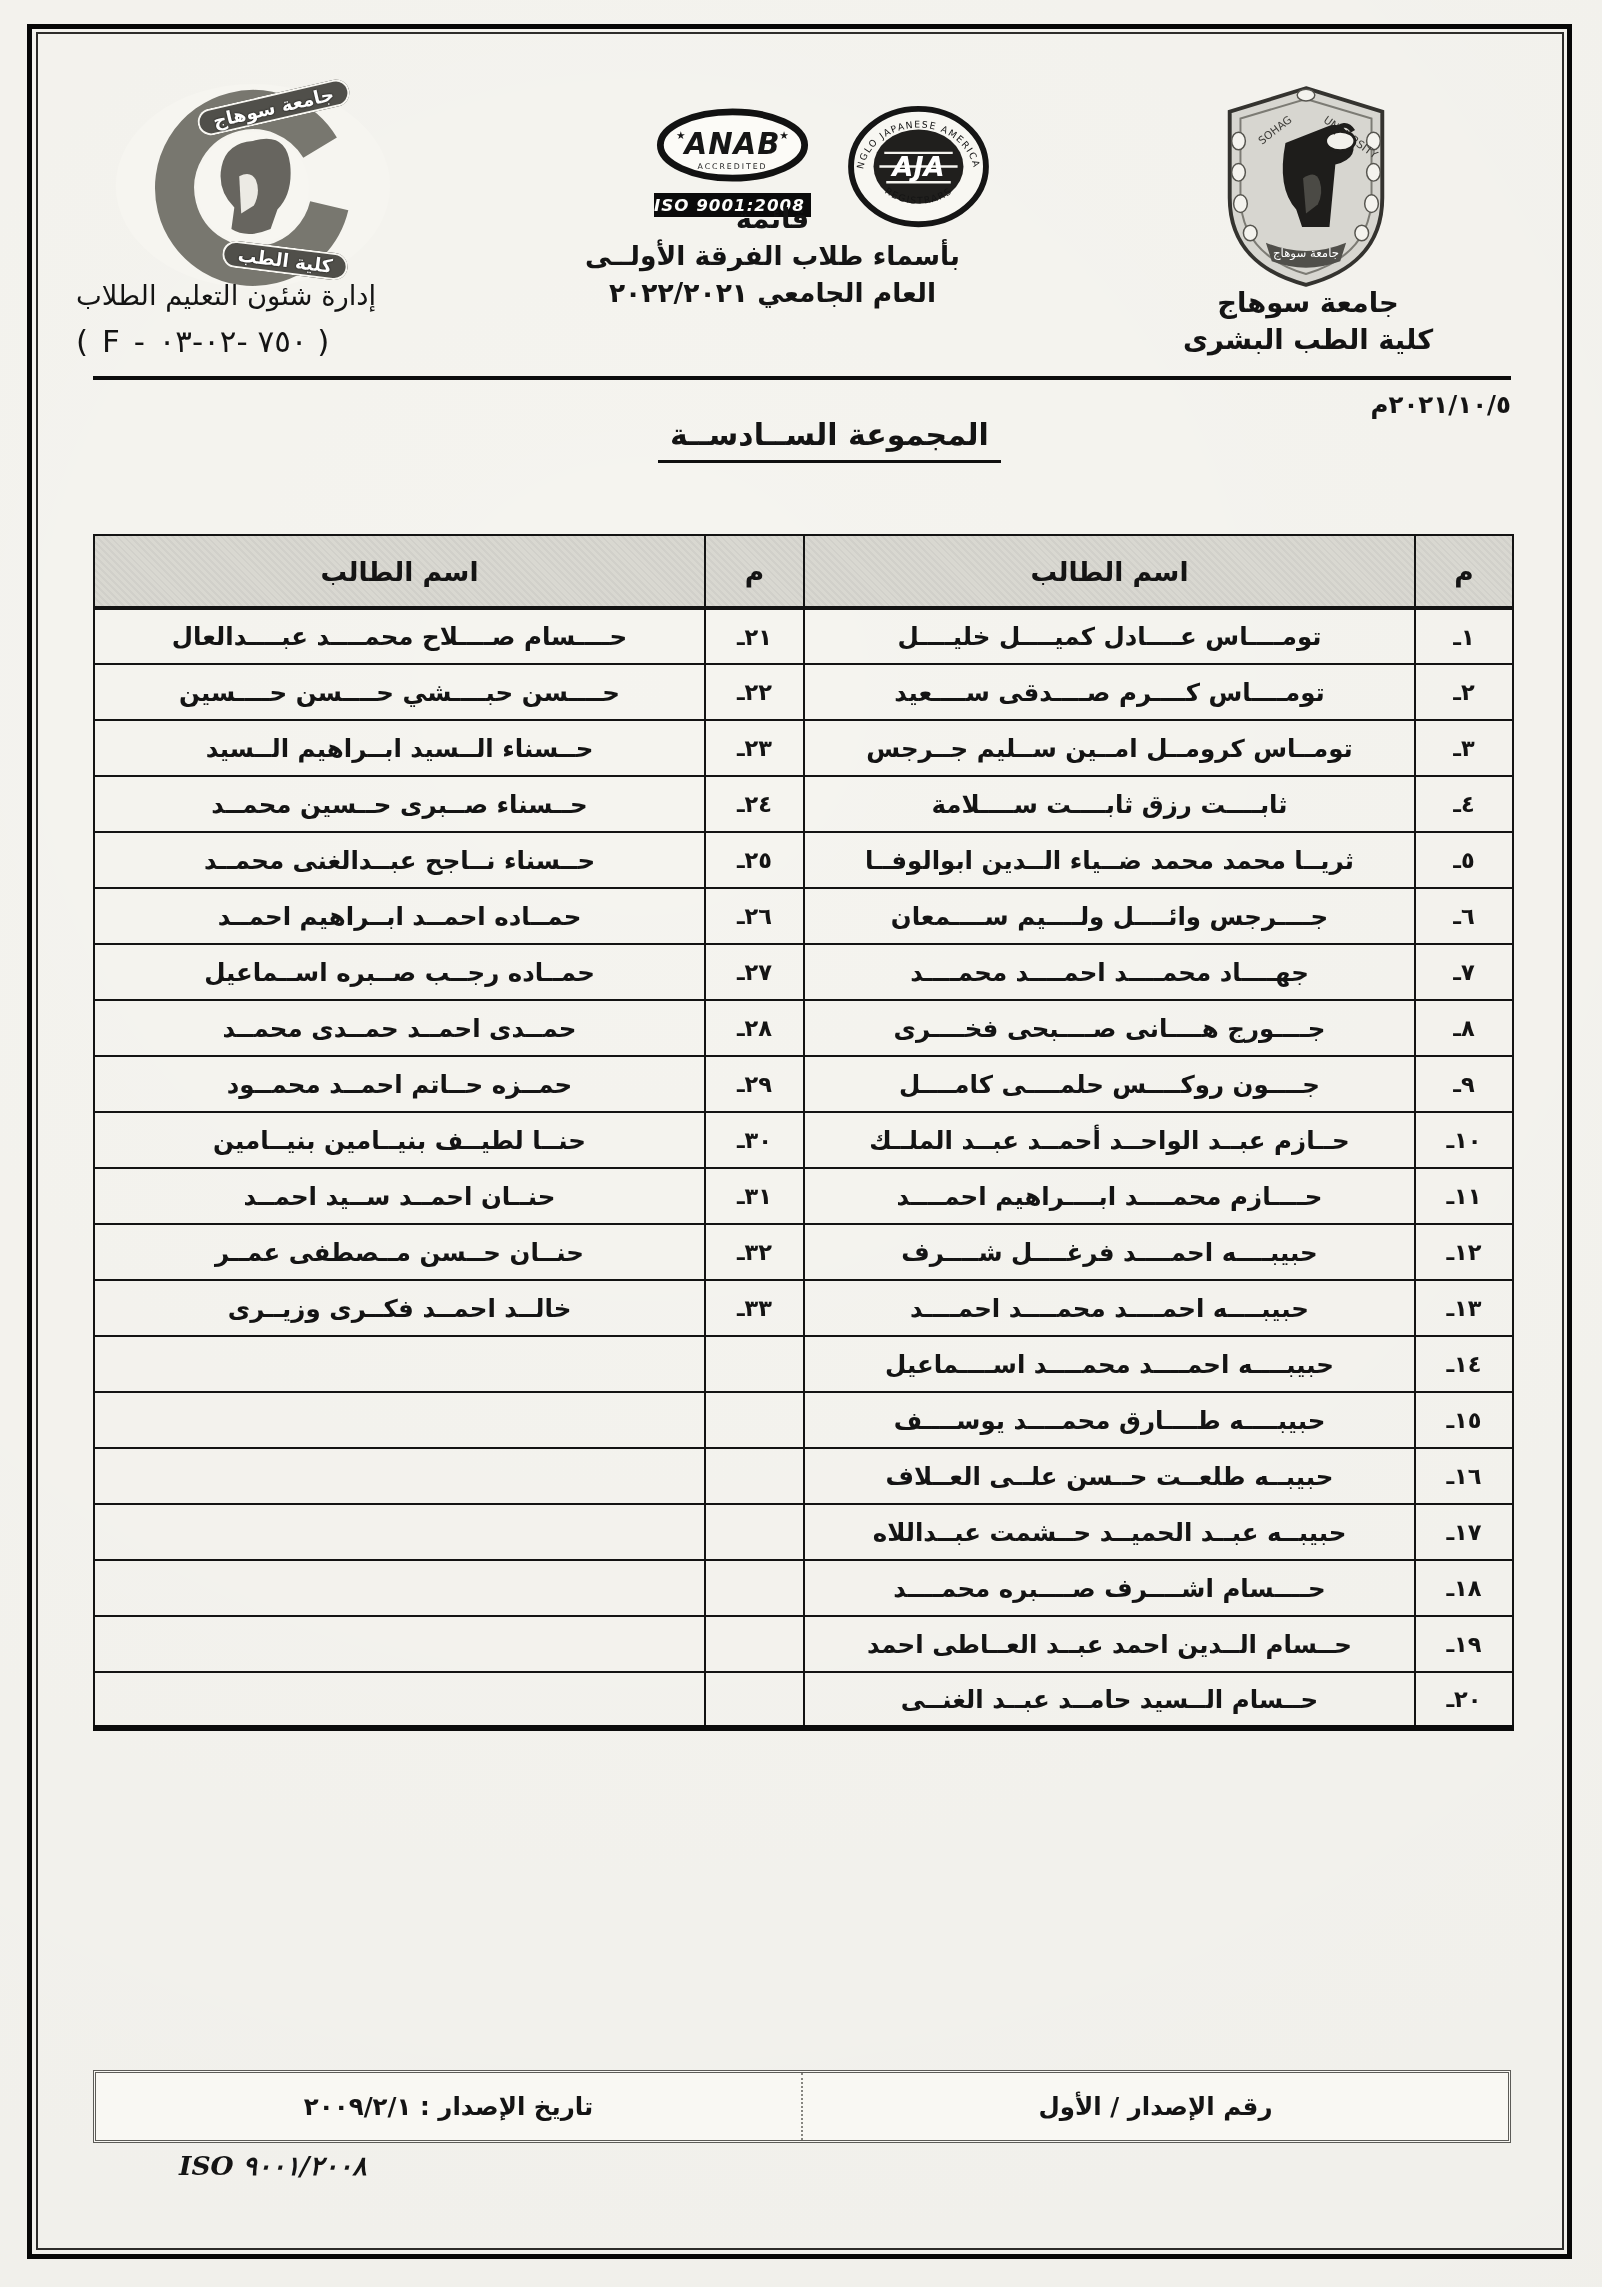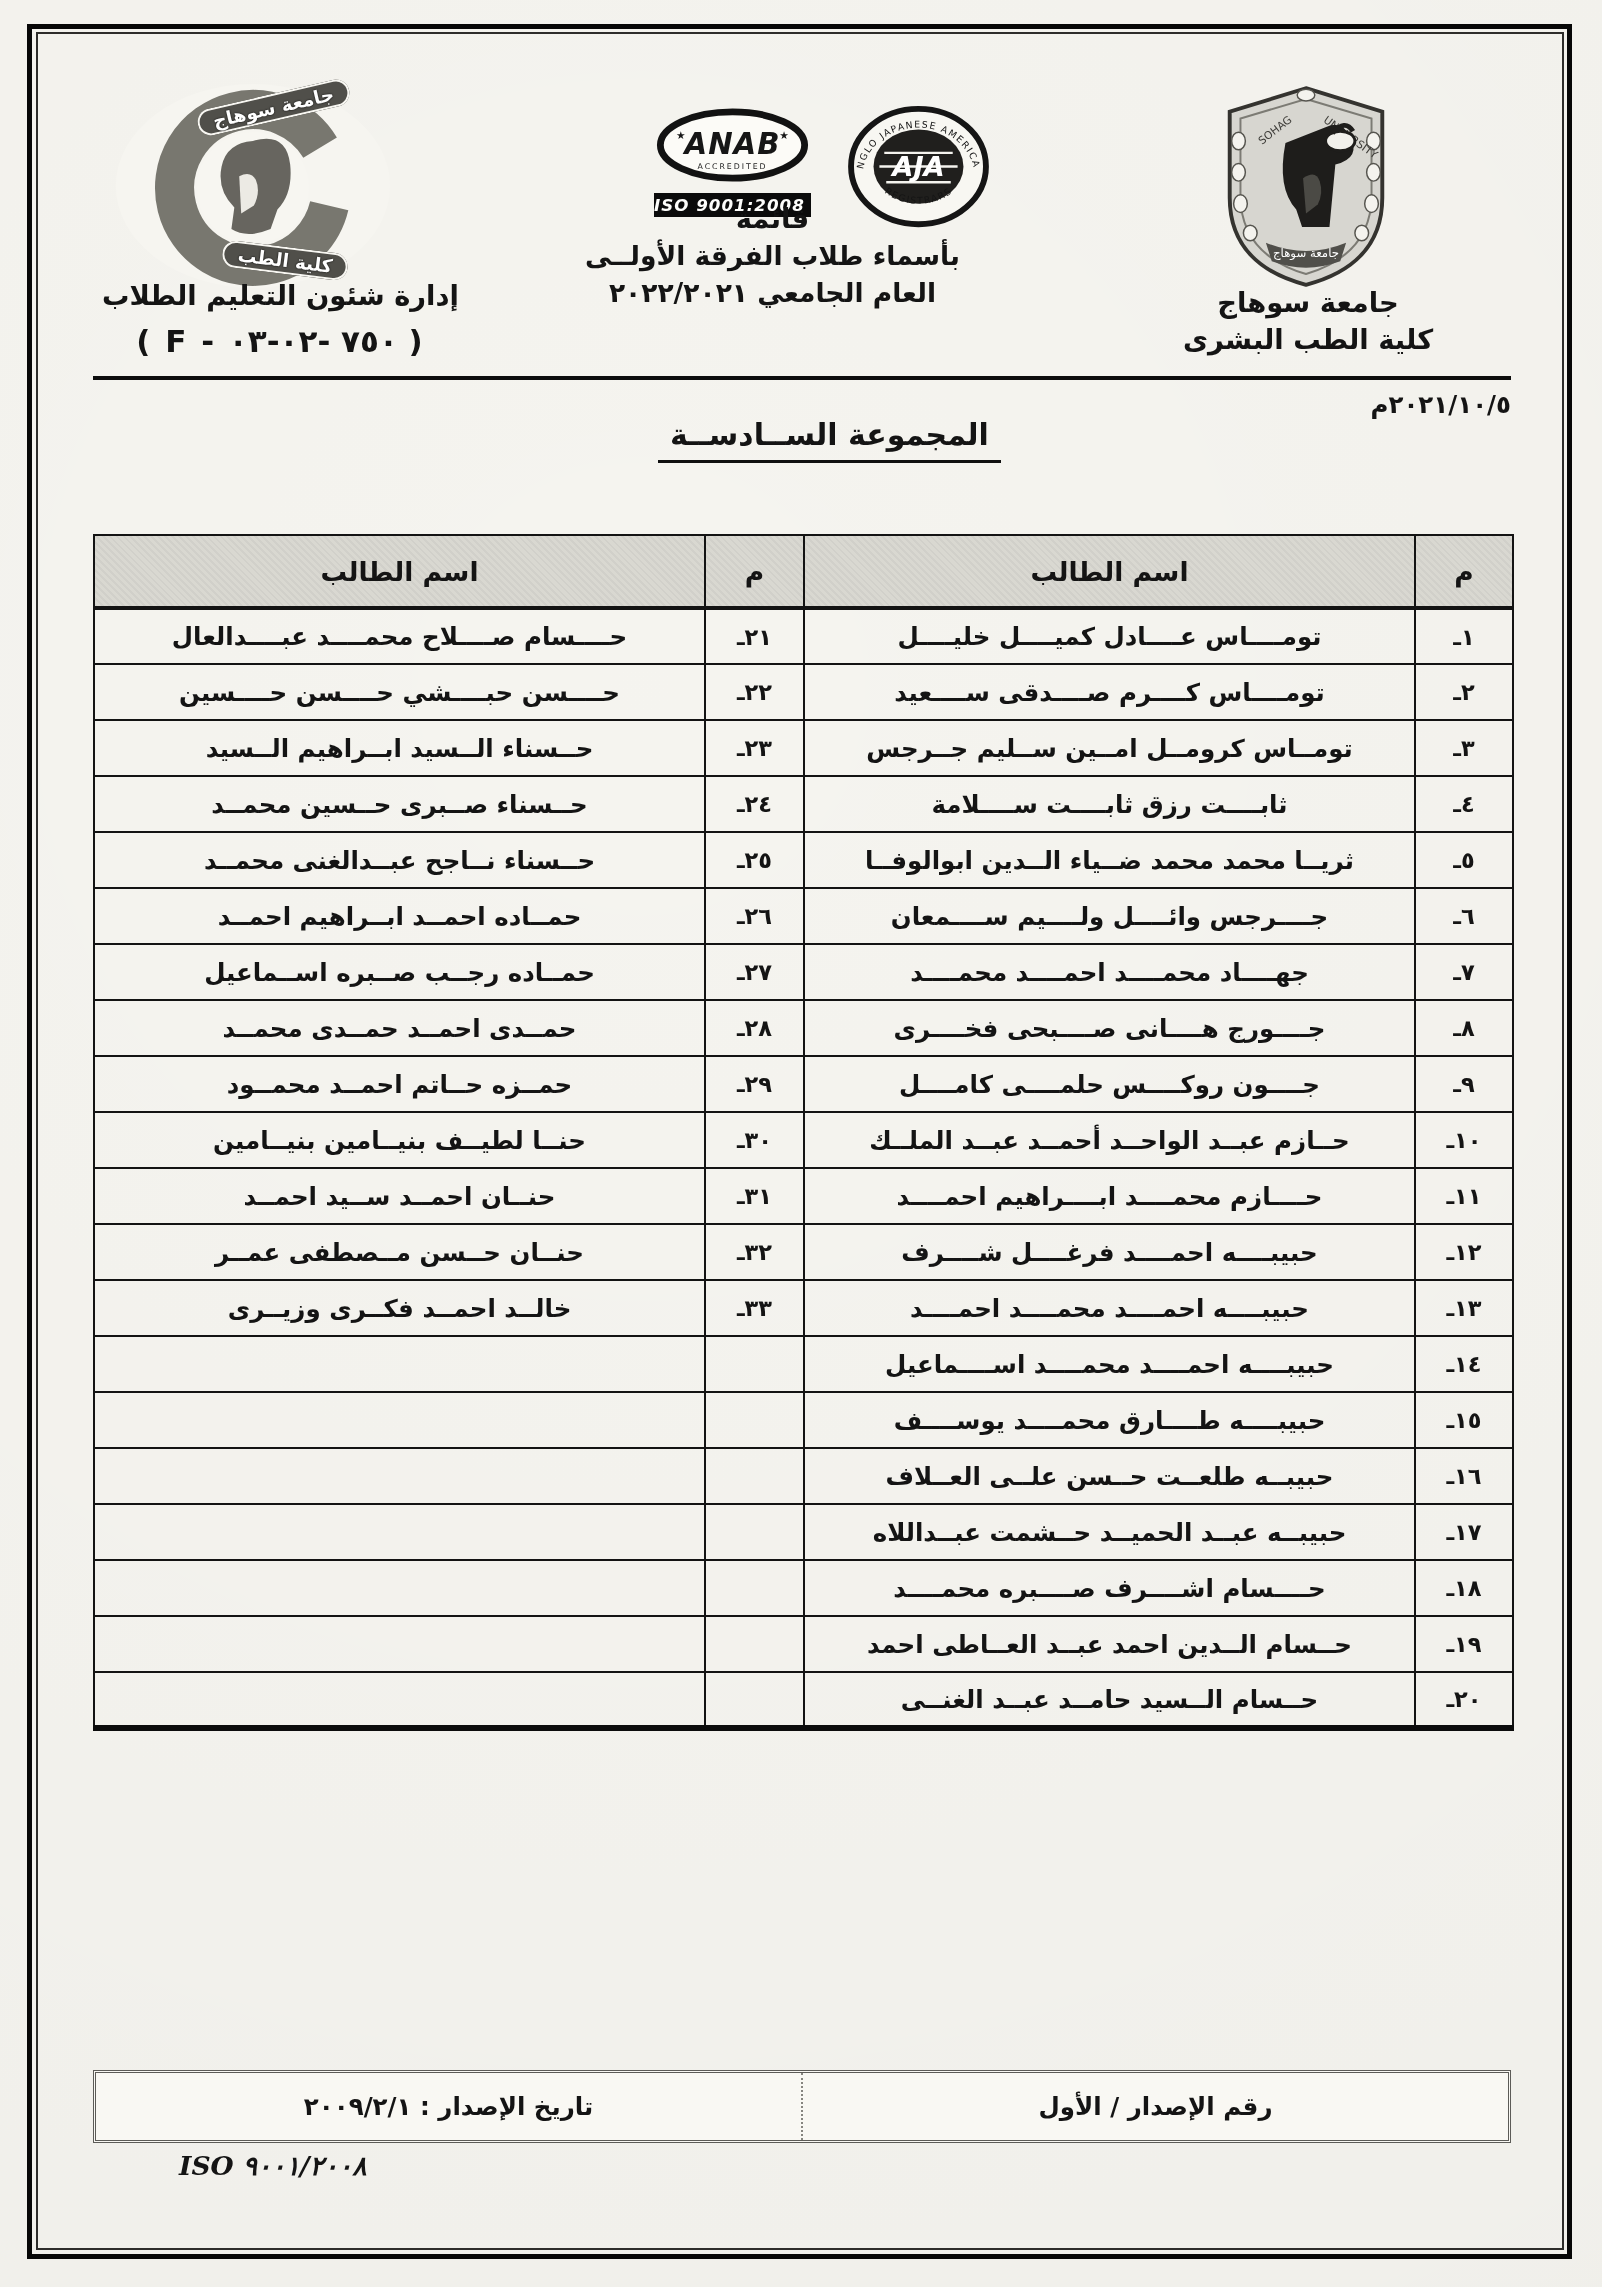--- a/index.html
+++ b/index.html
@@ -14,21 +14,21 @@
   .frame::before { content:""; position:absolute; inset:3.9px; border:2px solid #2e2d2b; }
 
   
   .uni-logo { position:absolute; left:106px; top:78px; width:289px; height:214px; }
   .logo-pill { position:absolute; background:#504f4a; color:#fff; font-weight:bold;
     font-size:18.6px; padding:2.9px 15.7px; border-radius:15.7px; white-space:nowrap;
     text-shadow:0 0 2px #000; box-shadow:0 0 0 2px #f8f7f2 inset; }
   .pill-top { left:90px; top:15.7px; transform:rotate(-13deg); }
   .pill-bottom { left:116px; top:169px; transform:rotate(7deg); }
 
-  .dept { position:absolute; left:68px; top:280px; width:425px; text-align:center; font-weight:bold; }
+  .dept { position:absolute; left:76px; top:280px; width:425px; font-weight:normal; }
   .dept-l1 { font-size:27.4px; }
   .dept-l2 { font-size:31px; margin-top:11.8px; direction:ltr; letter-spacing:2px; }
 
   .anab-wrap { position:absolute; left:654px; top:108px; width:157px; text-align:left; }
   .iso-bar { margin-top:2.9px; background:#0b0b0b; color:#fdfdfb; font-weight:bold;
     font-size:16.7px; padding:2px 0; letter-spacing:1px; font-style:italic; }
   .aja-wrap { position:absolute; left:845px; top:104px; width:147px; height:131px; }
 
   .title-block { position:absolute; left:539px; top:200px; width:467px; text-align:center;
     font-weight:bold; font-size:26.5px; line-height:37px; direction:rtl; }

